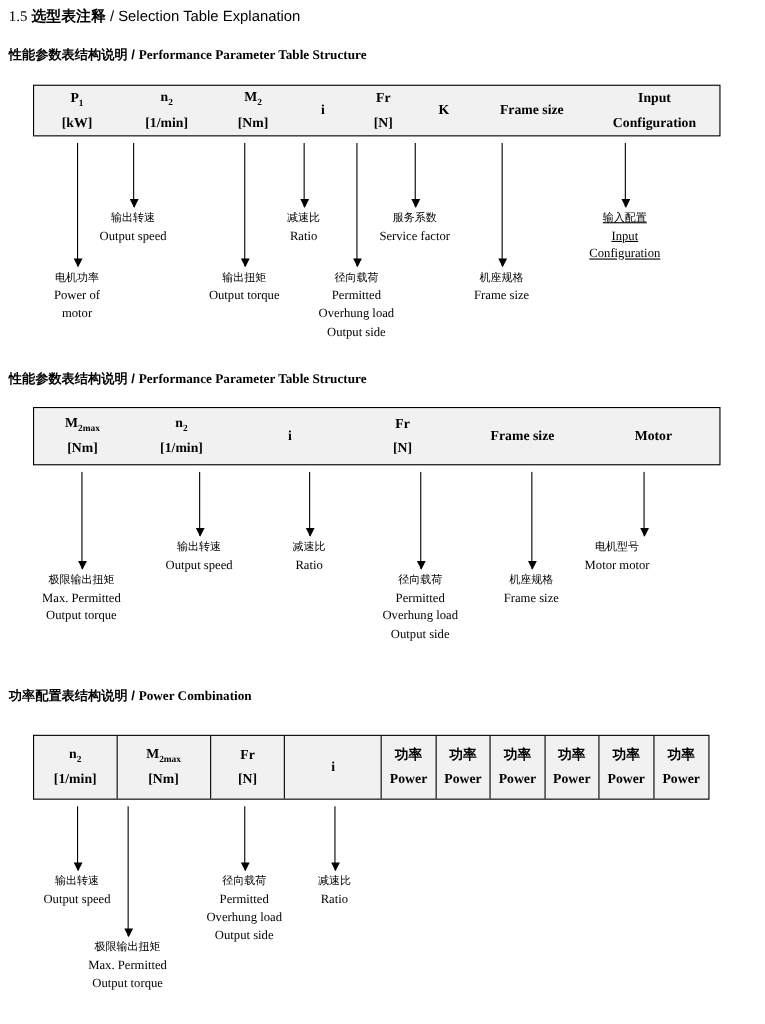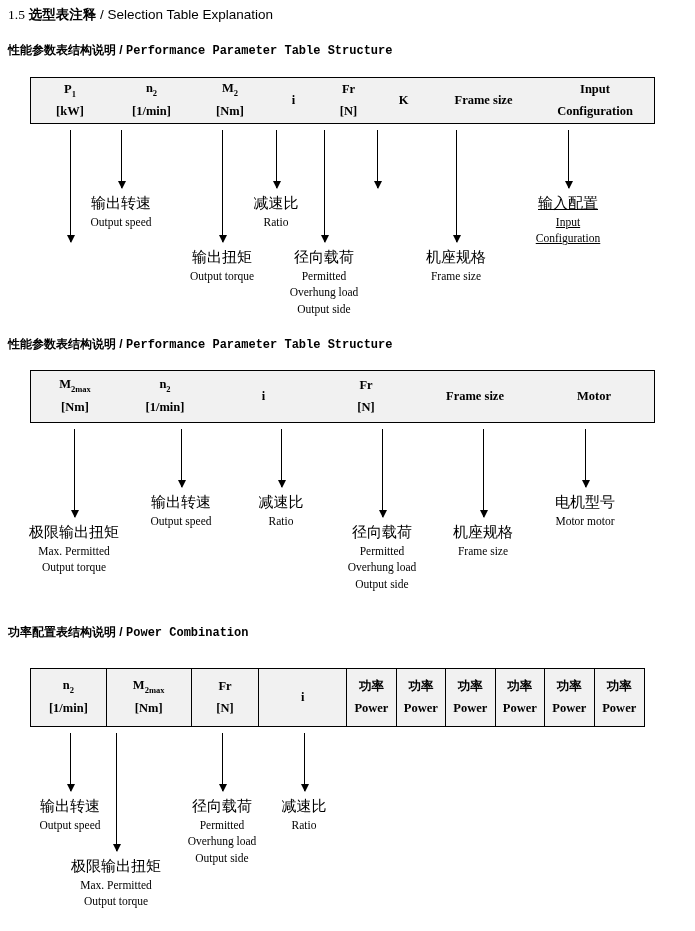--- a/index.html
+++ b/index.html
@@ -37,21 +37,21 @@
   }
   .section-head {
     position: absolute;
     left: 8px;
     font-size: 12px;
     font-family: "Liberation Sans", sans-serif;
     font-weight: bold;
     white-space: nowrap;
   }
   .section-head .en {
-    font-family: Liberation Mono, monospace;
+    font-family: Liberation Serif, serif;
     font-weight: bold;
   }
   
   .tbl {
     position: absolute;
     border: 1px solid #000;
     background: #f1f1f1;
     box-sizing: border-box;
     display: flex;
     align-items: stretch;
@@ -95,21 +95,21 @@
   .cap {
     position: absolute;
     text-align: center;
     font-size: 11.5px;
     line-height: 1.45;
     font-family: "Liberation Serif", serif;
     white-space: nowrap;
   }
   .cap .cn {
     font-family: "Liberation Sans", sans-serif;
-    font-size: 15px;
+    font-size: 10px;
   }
   .cap div { white-space: nowrap; }
 </style>
 </head>
 <body>
 
 <div class="page">
 
   <div class="doc-title">
     <span class="num">1.5</span>
@@ -158,37 +158,46 @@
 
   <div class="arrow" style="left:70px;  top:130px; height:112px;"></div>
   <div class="arrow" style="left:121px; top:130px; height:58px;"></div>
   <div class="arrow" style="left:222px; top:130px; height:112px;"></div>
   <div class="arrow" style="left:276px; top:130px; height:58px;"></div>
   <div class="arrow" style="left:324px; top:130px; height:112px;"></div>
   <div class="arrow" style="left:377px; top:130px; height:58px;"></div>
   <div class="arrow" style="left:456px; top:130px; height:112px;"></div>
   <div class="arrow" style="left:568px; top:130px; height:58px;"></div>
 
+  <div class="cap" style="left:10px; top:246px; width:120px;">
+    <div class="cn">电机功率</div>
+    <div>Power of</div>
+    <div>motor</div>
+  </div>
   <div class="cap" style="left:61px; top:192px; width:120px;">
     <div class="cn">输出转速</div>
     <div>Output speed</div>
   </div>
   <div class="cap" style="left:162px; top:246px; width:120px;">
     <div class="cn">输出扭矩</div>
     <div>Output torque</div>
   </div>
   <div class="cap" style="left:216px; top:192px; width:120px;">
     <div class="cn">减速比</div>
     <div>Ratio</div>
   </div>
   <div class="cap" style="left:264px; top:246px; width:120px;">
     <div class="cn">径向载荷</div>
     <div>Permitted</div>
     <div>Overhung load</div>
     <div>Output side</div>
+  </div>
+  <div class="cap" style="left:317px; top:192px; width:120px;">
+    <div class="cn">服务系数</div>
+    <div>Service factor</div>
   </div>
   <div class="cap" style="left:396px; top:246px; width:120px;">
     <div class="cn">机座规格</div>
     <div>Frame size</div>
   </div>
   <div class="cap" style="left:508px; top:192px; width:120px;text-decoration:underline;">
     <div class="cn">输入配置</div>
     <div>Input</div>
     <div>Configuration</div>
   </div>
@@ -246,21 +255,21 @@
   <div class="cap" style="left:322px; top:521px; width:120px;">
     <div class="cn">径向载荷</div>
     <div>Permitted</div>
     <div>Overhung load</div>
     <div>Output side</div>
   </div>
   <div class="cap" style="left:423px; top:521px; width:120px;">
     <div class="cn">机座规格</div>
     <div>Frame size</div>
   </div>
-  <div class="cap" style="left:525px; top:491px; width:120px;">
+  <div class="cap" style="left:501px; top:491px; width:120px;">
     <div class="cn">电机型号</div>
     <div>Motor motor</div>
   </div>
 
   <div class="section-head" style="top:624px;">
     <span>功率配置表结构说明</span>
     <span>/</span>
     <span class="en">Power Combination</span>
   </div>
 

